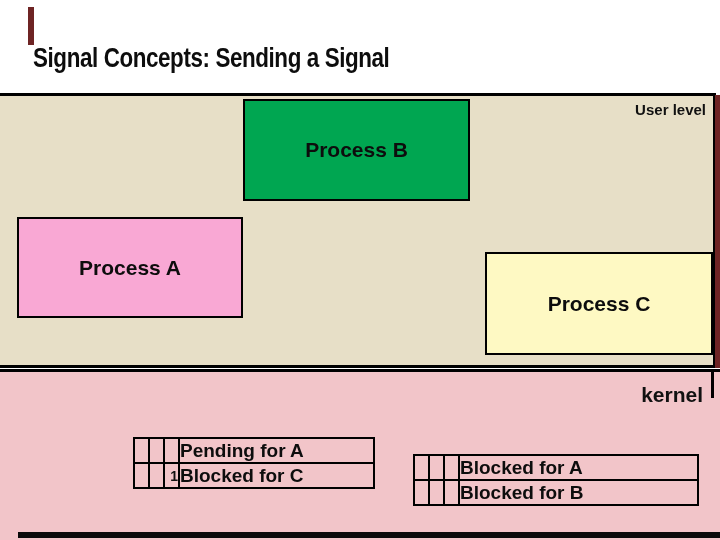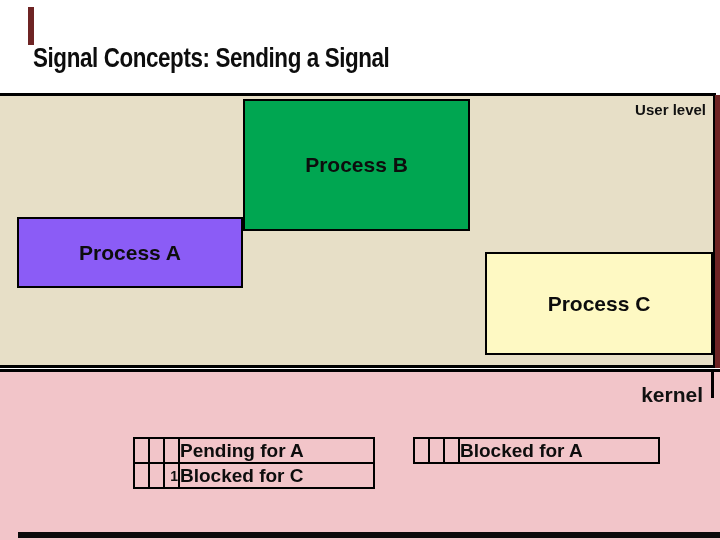--- a/index.html
+++ b/index.html
@@ -64,22 +64,22 @@
     position: absolute;
     box-sizing: border-box;
     border: 2px solid #000;
     display: flex;
     align-items: center;
     justify-content: center;
     font-size: 21px;
     font-weight: bold;
     color: #0d0d0d;
   }
-  .proc-b { left: 243px; top: 99px;  width: 227px; height: 132px; background: var(--process-b-bg, #00a651); }
-  .proc-a { left: 17px;  top: 217px; width: 226px; height: 71px; background: #8b5cf6; }
+  .proc-b { left: 243px; top: 99px;  width: 227px; height: 102px; background: var(--process-b-bg, #00a651); }
+  .proc-a { left: 17px;  top: 217px; width: 226px; height: 101px; background: #f9a8d4; }
   .proc-c { left: 485px; top: 252px; width: 228px; height: 103px; background: #fef9c3; }
   .kernel-area {
     position: absolute;
     left: 0;
     top: 369px;
     width: 720px;
     height: 171px;
     box-sizing: border-box;
     background: var(--kernel-bg, #f2c5c9);
     border-top: 3px solid #000;
@@ -127,21 +127,21 @@
   }
   td.lc {
     font-size: 19px;
     font-weight: bold;
     padding-left: 3px;
     white-space: nowrap;
     color: #0d0d0d;
     margin-top: 24px;
   }
   table.pending { left: 133px; top: 437px; width: 242px; }
-  table.blocked { left: 413px; top: 437px; width: 247px; padding-left: 36px; }
+  table.blocked { left: 413px; top: 454px; width: 286px; padding-left: 36px; }
 </style>
 </head>
 <body>
 
 <div class="slide">
 
   <div class="edge-dash"></div>
 
   <h1 class="title">Signal Concepts: Sending a Signal</h1>
 
@@ -181,18 +181,24 @@
     </table>
 
   <table class="sig-table blocked">
     <tbody>
         <tr>
       <td class="sc"></td>
       <td class="sc"></td>
       <td class="sc marker"></td>
       <td class="lc">Blocked for A</td>
     </tr>
+    <tr>
+      <td class="sc"></td>
+      <td class="sc"></td>
+      <td class="sc marker"></td>
+      <td class="lc">Blocked for B</td>
+    </tr>
   </tbody>
     </table>
 
   <div class="bottom-bar"></div>
 
 </div>
 
 </body></html>

